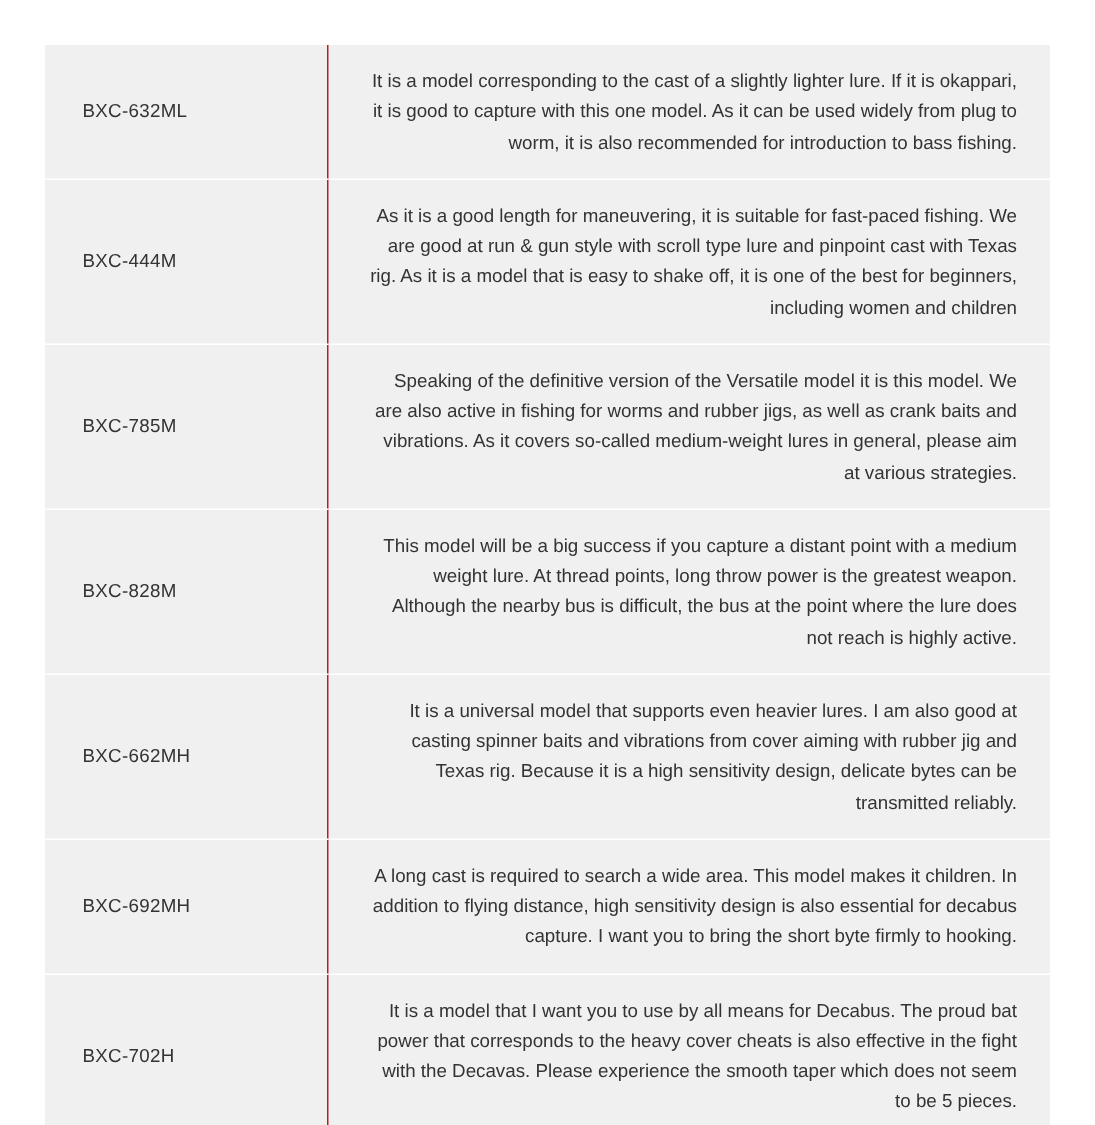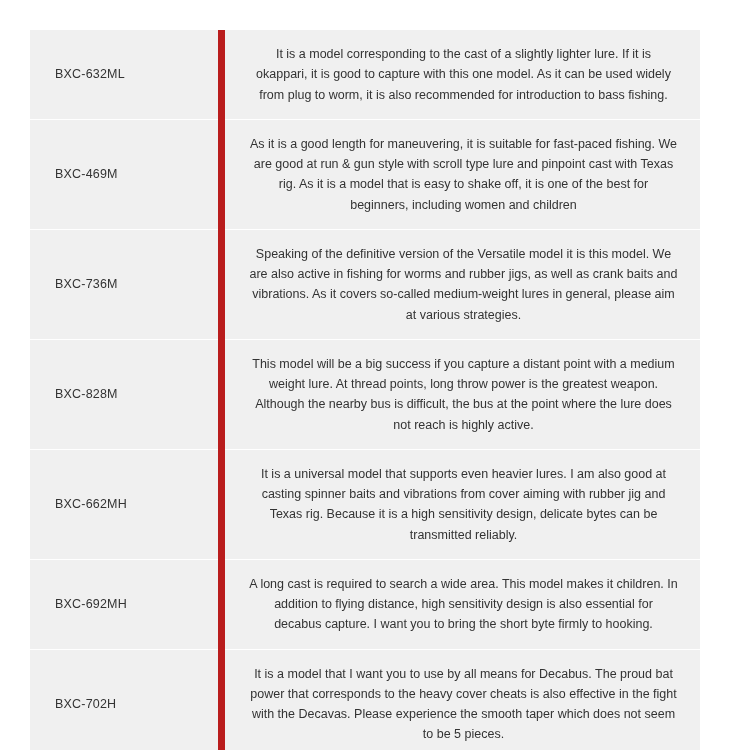--- a/index.html
+++ b/index.html
@@ -35,58 +35,58 @@
     border-bottom: 1px solid #ffffff;
     padding: 14px 0;
   }
   .spec-table tr:last-child td {
     border-bottom: none;
   }
   td.model-cell {
     width: 155px;
     padding-left: 25px;
     padding-right: 8px;
-    border-right: 7px solid #b91c1c;
+    border-right: 1px solid #b91c1c;
     font-size: 12.5px;
     color: #333333;
     letter-spacing: 0.2px;
     white-space: nowrap;
   }
   td.desc-cell {
     padding-left: 24px;
     padding-right: 22px;
     font-size: 12.5px;
     line-height: 1.62;
     color: #333333;
-    text-align: center;
+    text-align: right;
   }
   .desc-text {
     display: block;
   }
 </style>
 </head>
 <body>
 
 <div class="page">
   <table class="spec-table">
     <tbody>
       <tr>
         <td class="model-cell">BXC-632ML</td>
         <td class="desc-cell">
             <span class="desc-text">It is a model corresponding to the cast of a slightly lighter lure. If it is okappari, it is good to capture with this one model. As it can be used widely from plug to worm, it is also recommended for introduction to bass fishing.</span>
           </td>
       </tr>
       <tr>
-        <td class="model-cell">BXC-469M</td>
+        <td class="model-cell">BXC-444M</td>
         <td class="desc-cell">
             <span class="desc-text">As it is a good length for maneuvering, it is suitable for fast-paced fishing. We are good at run &amp; gun style with scroll type lure and pinpoint cast with Texas rig. As it is a model that is easy to shake off, it is one of the best for beginners, including women and children</span>
           </td>
       </tr>
       <tr>
-        <td class="model-cell">BXC-736M</td>
+        <td class="model-cell">BXC-785M</td>
         <td class="desc-cell">
             <span class="desc-text">Speaking of the definitive version of the Versatile model it is this model. We are also active in fishing for worms and rubber jigs, as well as crank baits and vibrations. As it covers so-called medium-weight lures in general, please aim at various strategies.</span>
           </td>
       </tr>
       <tr>
         <td class="model-cell">BXC-828M</td>
         <td class="desc-cell">
             <span class="desc-text">This model will be a big success if you capture a distant point with a medium weight lure. At thread points, long throw power is the greatest weapon. Although the nearby bus is difficult, the bus at the point where the lure does not reach is highly active.</span>
           </td>
       </tr>

